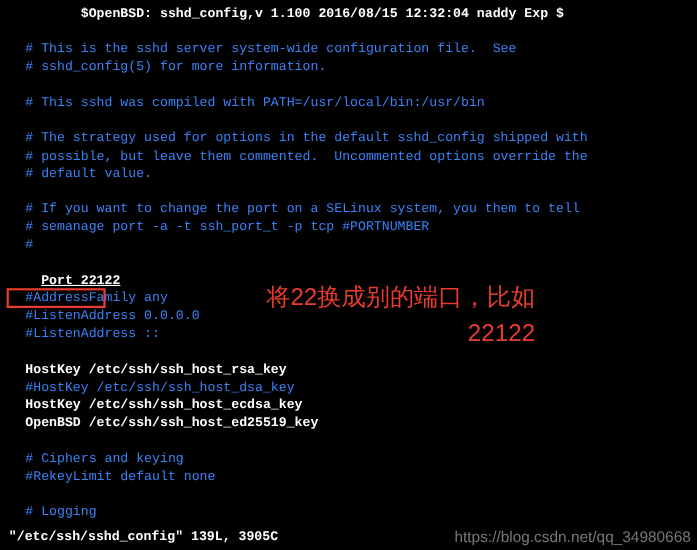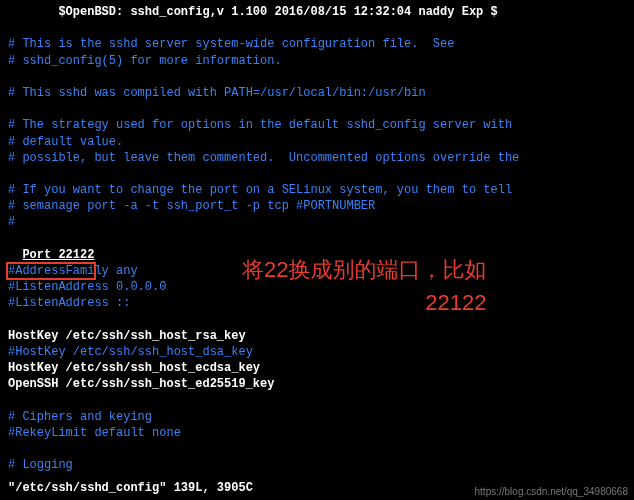--- a/index.html
+++ b/index.html
@@ -8,21 +8,21 @@
       font-family: "Courier New", Consolas, monospace;
       font-size: 12px;
       line-height: 1.35;
       color: #d0d0d0;
       width: 634px;
       height: 500px;
       overflow: hidden;
       position: relative;
       padding: 4px 0 0 8px;
     }
-    .line { white-space: pre; }
+    .line { white-space: pre; margin-left: 15px; }
     .bold { color: #fff; font-weight: bold; }
     .comment { color: #3b82f6; }
     .underline { text-decoration: underline; }
     .highlight-box {
       position: absolute;
       border: 2px solid #e83c2e;
       pointer-events: none;
     }
     .annotation {
       position: absolute;
@@ -36,21 +36,21 @@
       position: absolute;
       bottom: 4px;
       left: 8px;
       color: #fff;
       font-weight: bold;
     }
     .watermark {
       position: absolute;
       right: 6px;
       bottom: 2px;
-      font-size: 10px;
+      font-size: 14px;
       color: #777;
       font-family: Arial, sans-serif;
     }
   </style>
 </head>
 <body>
 
 <div class="line bold">       $OpenBSD: sshd_config,v 1.100 2016/08/15 12:32:04 naddy Exp $</div>
 <div class="line">&nbsp;</div>
 
@@ -59,23 +59,23 @@
     <div class="line comment"># sshd_config(5) for more information.</div>
   </div>
 <div class="line">&nbsp;</div>
 
 <div id="b2">
     <div class="line comment"># This sshd was compiled with PATH=/usr/local/bin:/usr/bin</div>
   </div>
 <div class="line">&nbsp;</div>
 
 <div id="b3">
-    <div class="line comment"># The strategy used for options in the default sshd_config server with</div>
+    <div class="line comment"># The strategy used for options in the default sshd_config shipped with</div>
+    <div class="line comment"># possible, but leave them commented.  Uncommented options override the</div>
     <div class="line comment"># default value.</div>
-    <div class="line comment"># possible, but leave them commented.  Uncommented options override the</div>
   </div>
 <div class="line">&nbsp;</div>
 
 <div id="b4">
     <div class="line comment"># If you want to change the port on a SELinux system, you them to tell</div>
     <div class="line comment"># semanage port -a -t ssh_port_t -p tcp #PORTNUMBER</div>
     <div class="line comment">#</div>
   </div>
 
 <div class="line bold">
@@ -87,21 +87,21 @@
     <div class="line comment">#ListenAddress 0.0.0.0</div>
     <div class="line comment">#ListenAddress ::</div>
   </div>
 <div class="line">&nbsp;</div>
 
 <div class="line bold">HostKey /etc/ssh/ssh_host_rsa_key</div>
 <div id="b6">
     <div class="line comment">#HostKey /etc/ssh/ssh_host_dsa_key</div>
   </div>
 <div class="line bold">HostKey /etc/ssh/ssh_host_ecdsa_key</div>
-<div class="line bold">OpenSSH /etc/ssh/ssh_host_ed25519_key</div>
+<div class="line bold">OpenBSD /etc/ssh/ssh_host_ed25519_key</div>
 <div class="line">&nbsp;</div>
 
 <div id="b7">
     <div class="line comment"># Ciphers and keying</div>
     <div class="line comment">#RekeyLimit default none</div>
   </div>
 <div class="line">&nbsp;</div>
 
 <div id="b8">
     <div class="line comment"># Logging</div>

